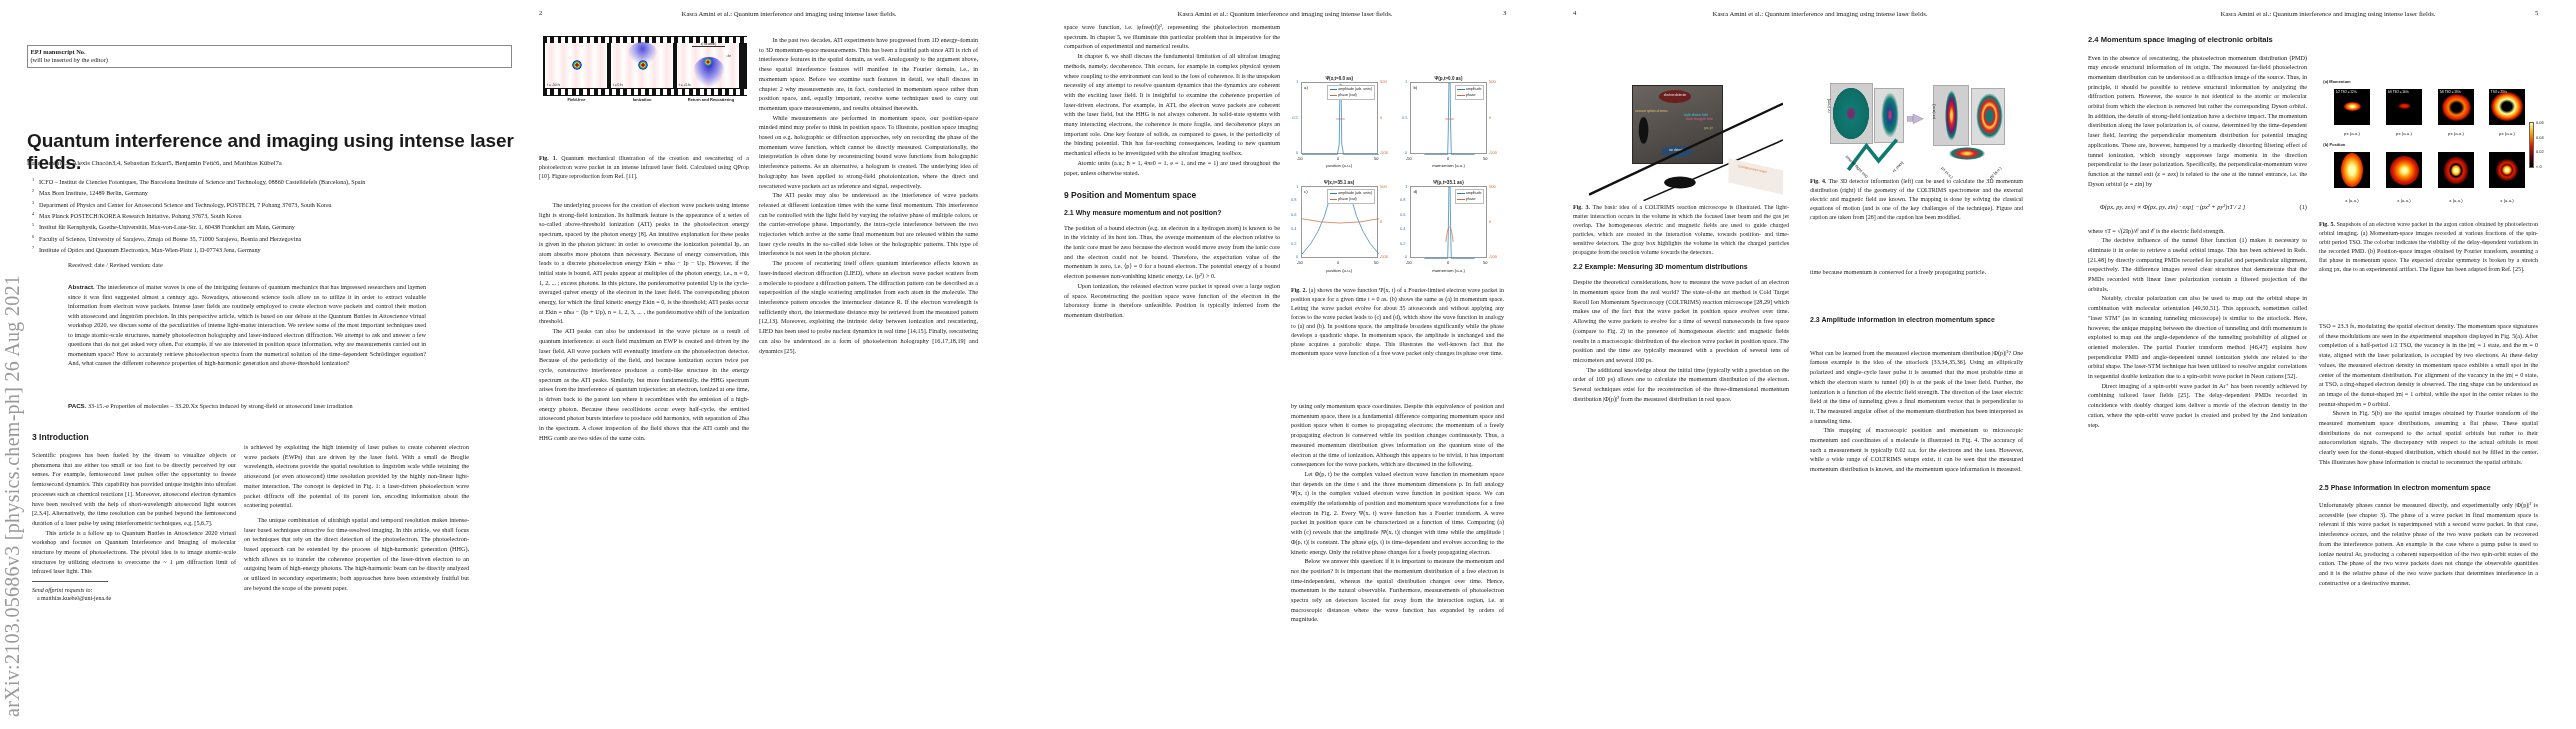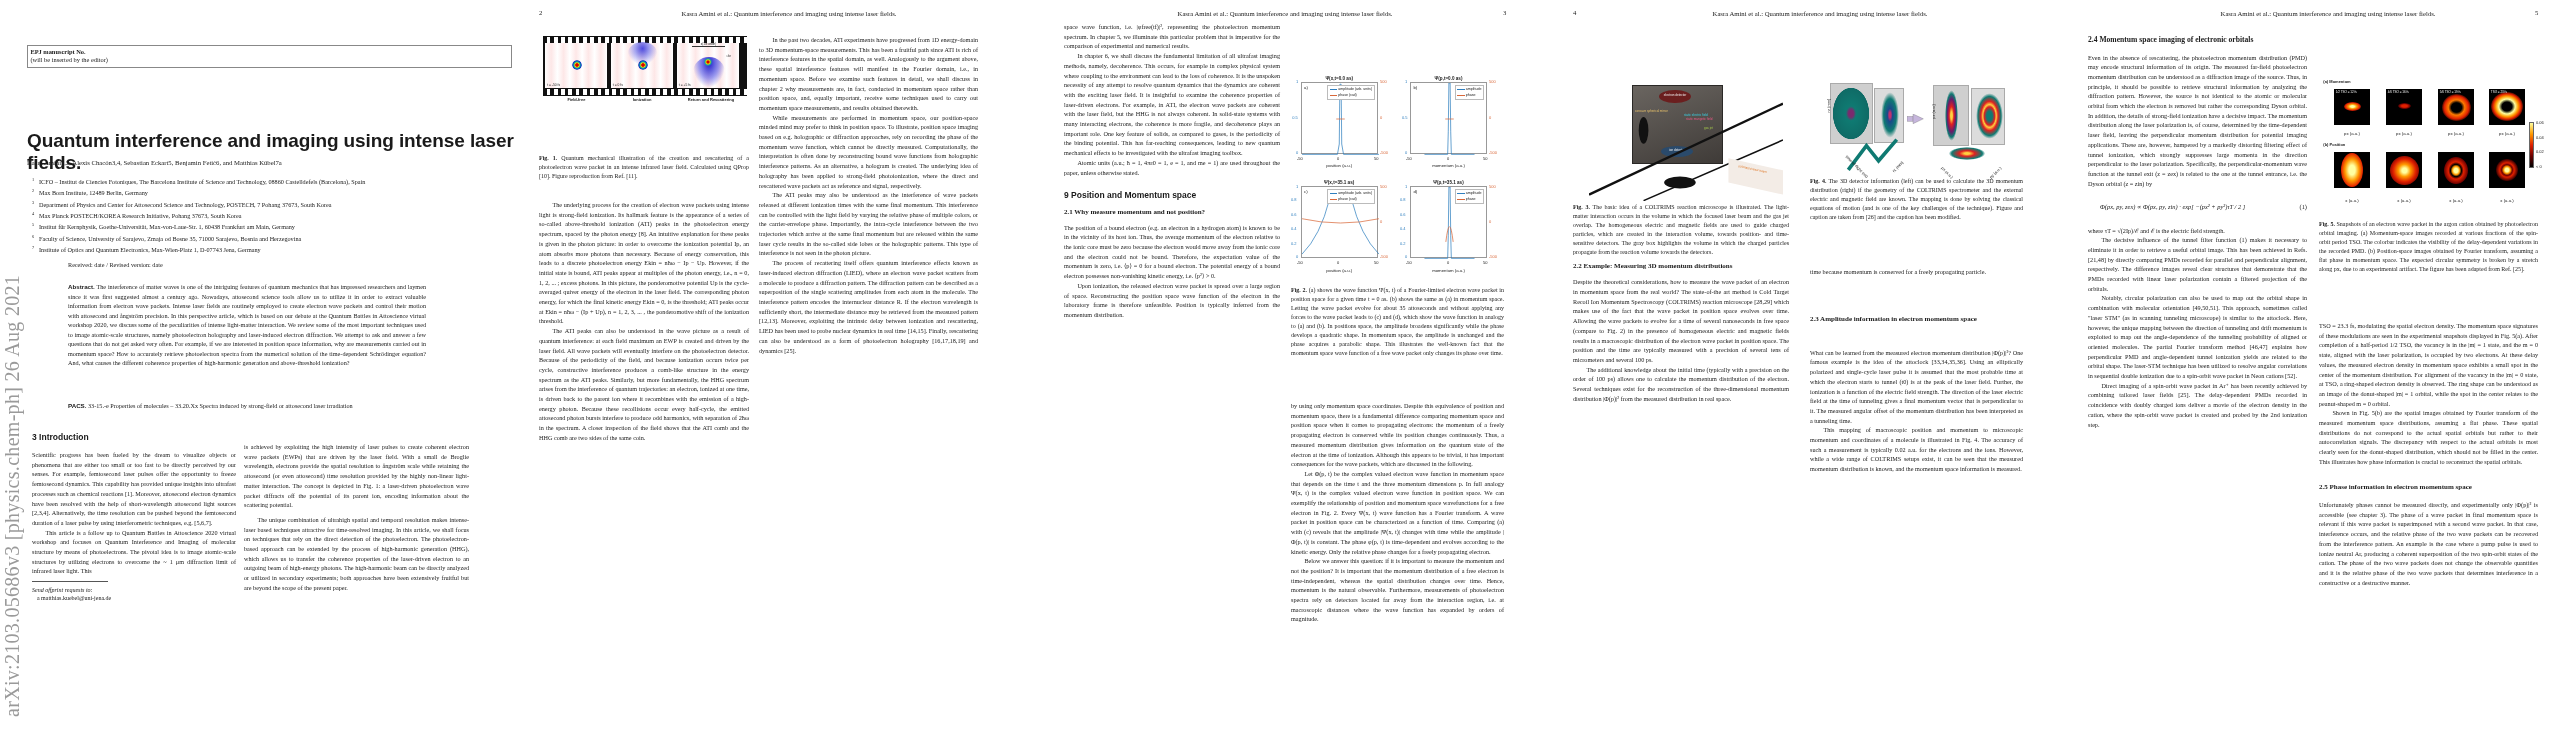--- a/index.html
+++ b/index.html
@@ -7,21 +7,21 @@
   body { font-family: "Liberation Serif", "DejaVu Serif", serif; color: #1a1a1a; position: relative; }
   .page { position: absolute; top: 0; width: 515px; height: 729px; background: #fff; overflow: hidden; }
   .sans { font-family: "Liberation Sans", "DejaVu Sans", sans-serif; }
   .runhead { position: absolute; top: 8.5px; font-size: 6.7px; color: #222; }
   .pnum { position: absolute; top: 8.5px; font-size: 6.7px; }
   .col { position: absolute; font-size: 6.2px; line-height: 9.7px; text-align: justify; hyphens: auto; }
   .col p { margin: 0; }
   .col p.indent { text-indent: 13.4px; }
   h1.title { position: absolute; font-family: "Liberation Sans", "DejaVu Sans", sans-serif; font-weight: bold; font-size: 19px; letter-spacing: -0.1px; }
   h2.sec { font-family: "Liberation Sans", "DejaVu Sans", sans-serif; font-weight: bold; font-size: 8.5px; margin: 8.5px 0 7.3px; }
-  h3.sub { font-family: Liberation Serif, serif; font-weight: bold; font-size: 7px; margin: 7.3px 0 6px; line-height: 9px; }
+  h3.sub { font-family: Liberation Sans, sans-serif; font-weight: bold; font-size: 7px; margin: 7.3px 0 6px; line-height: 9px; }
   .caption { font-size: 6px; line-height: 9px; text-align: justify; }
   .caption b { font-weight: bold; }
   .epjbox { position: absolute; left: 27px; top: 45px; width: 485px; height: 23px; border: 0.6px solid #888; padding: 1.8px 2.4px; font-size: 6.4px; line-height: 8.5px; }
   .arxiv { position: absolute; left: 1.2px; top: 717px; transform-origin: 0 0; transform: rotate(-90deg); font-size: 20px; color: #9a9a9a; letter-spacing: 0.3px; white-space: nowrap; }
   .affil { position: absolute; left: 32px; top: 175px; font-size: 6.2px; line-height: 9.3px; }
   .affil sup { font-size: 4.3px; margin-right: 4.9px; }
   .abstract { position: absolute; left: 68px; width: 358px; font-size: 6.2px; line-height: 9.5px; text-align: justify; }
   .footnote { font-size: 6px; line-height: 8.5px; }
   .fnrule { width: 76px; border-top: 0.6px solid #555; margin: 4.9px 0 3.6px; }
 

